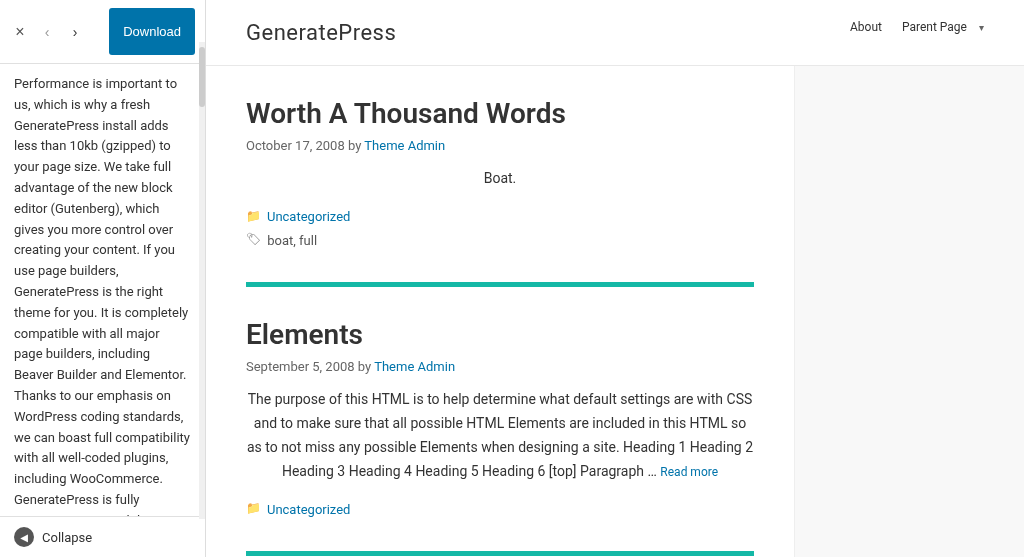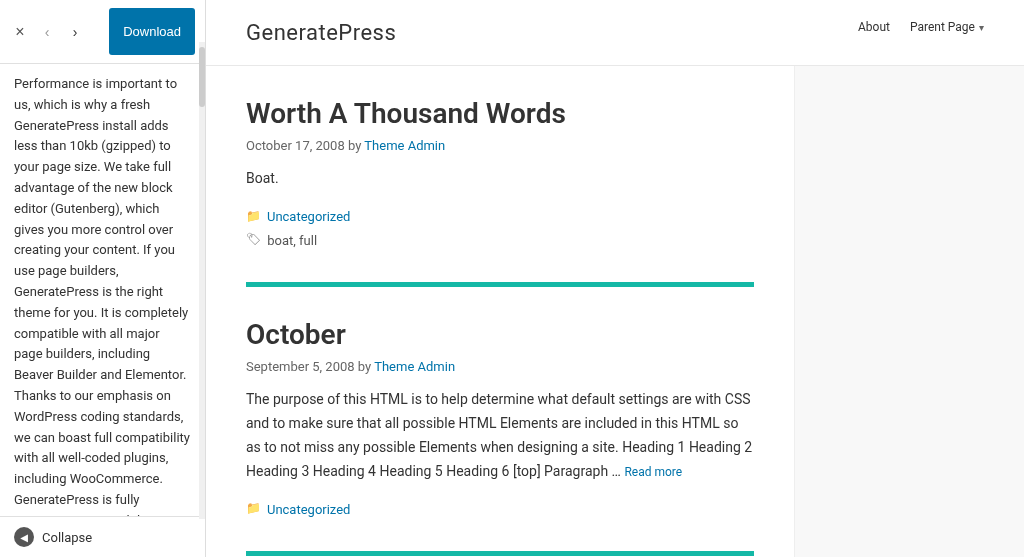--- a/index.html
+++ b/index.html
@@ -158,21 +158,21 @@
 
     .site-nav a {
       color: #333;
       text-decoration: none;
       font-size: 12px;
     }
 
     .site-nav .parent-page {
       display: flex;
       align-items: center;
-      gap: 4px;
+      gap: 12px;
     }
 
     .chevron-down {
       font-size: 10px;
       color: #666;
     }
 
     
     .posts-area {
       padding: 30px 40px;
@@ -203,20 +203,21 @@
     .post-meta a {
       color: #0073aa;
       text-decoration: none;
     }
 
     .post-excerpt {
       font-size: 14px;
       color: #333;
       line-height: 1.7;
       margin-bottom: 14px;
+      text-align: center;
     }
 
     .post-footer {
       font-size: 13px;
       color: #555;
       line-height: 1.8;
     }
 
     .post-footer a {
       color: #0073aa;
@@ -311,21 +312,21 @@
               <a href="#">Uncategorized</a>
             </div>
             <div class="post-tags-row">
               <span class="post-footer-icon">🏷</span>
               <span>boat, full</span>
             </div>
           </div>
         </article>
 
         <article class="post-entry">
-          <h2 class="post-title">October</h2>
+          <h2 class="post-title">Elements</h2>
           <div class="post-meta">
             <span>September 5, 2008</span>
             <span> by </span>
             <a href="#">Theme Admin</a>
           </div>
           <div class="post-excerpt">
             <span>The purpose of this HTML is to help determine what default settings are with CSS and to make sure that all possible HTML Elements are included in this HTML so as to not miss any possible Elements when designing a site. Heading 1 Heading 2 Heading 3 Heading 4 Heading 5 Heading 6 [top] Paragraph …</span>
             <a href="#" class="read-more">Read more</a>
           </div>
           <div class="post-footer">

